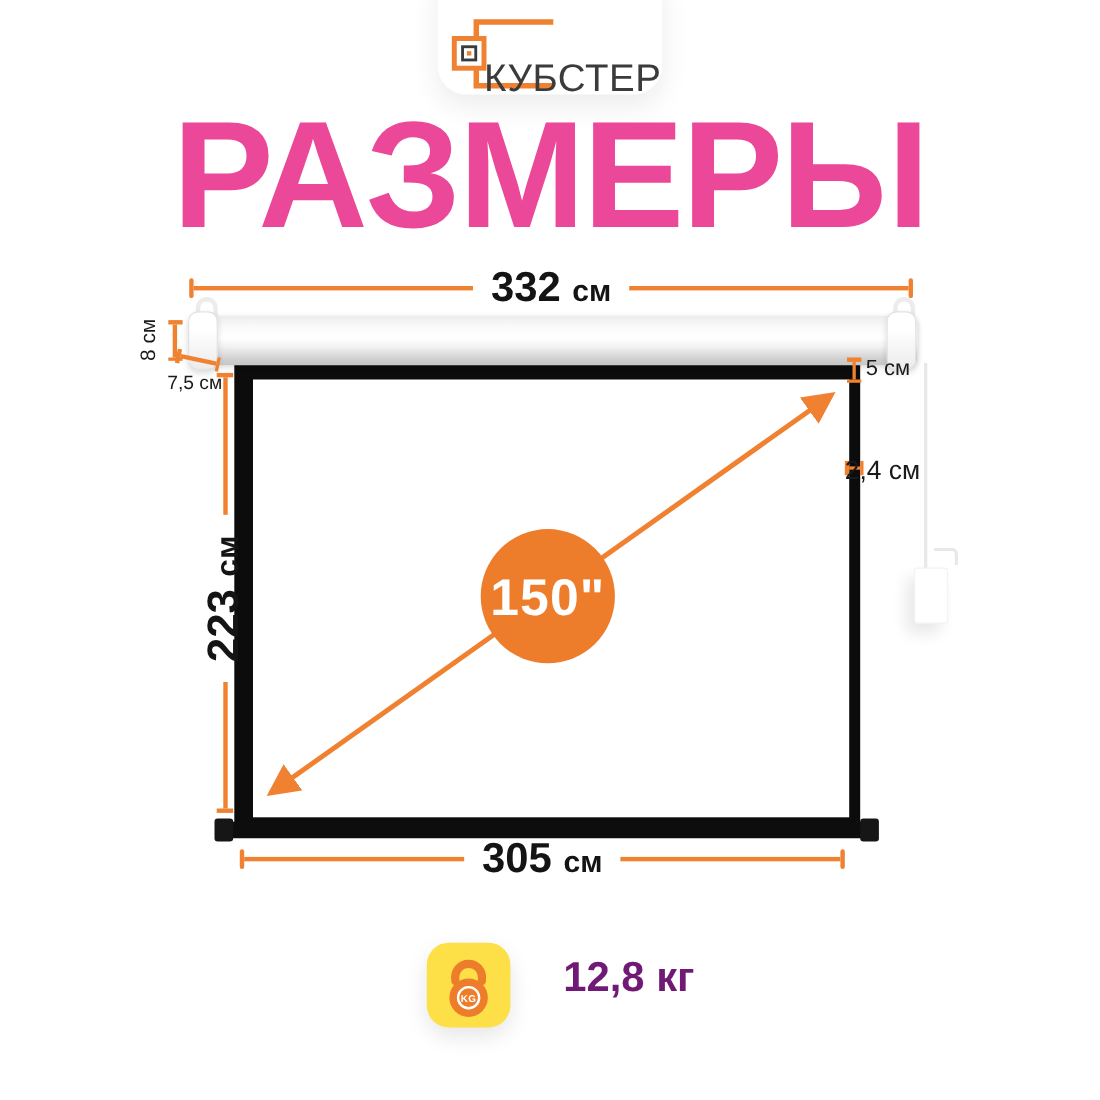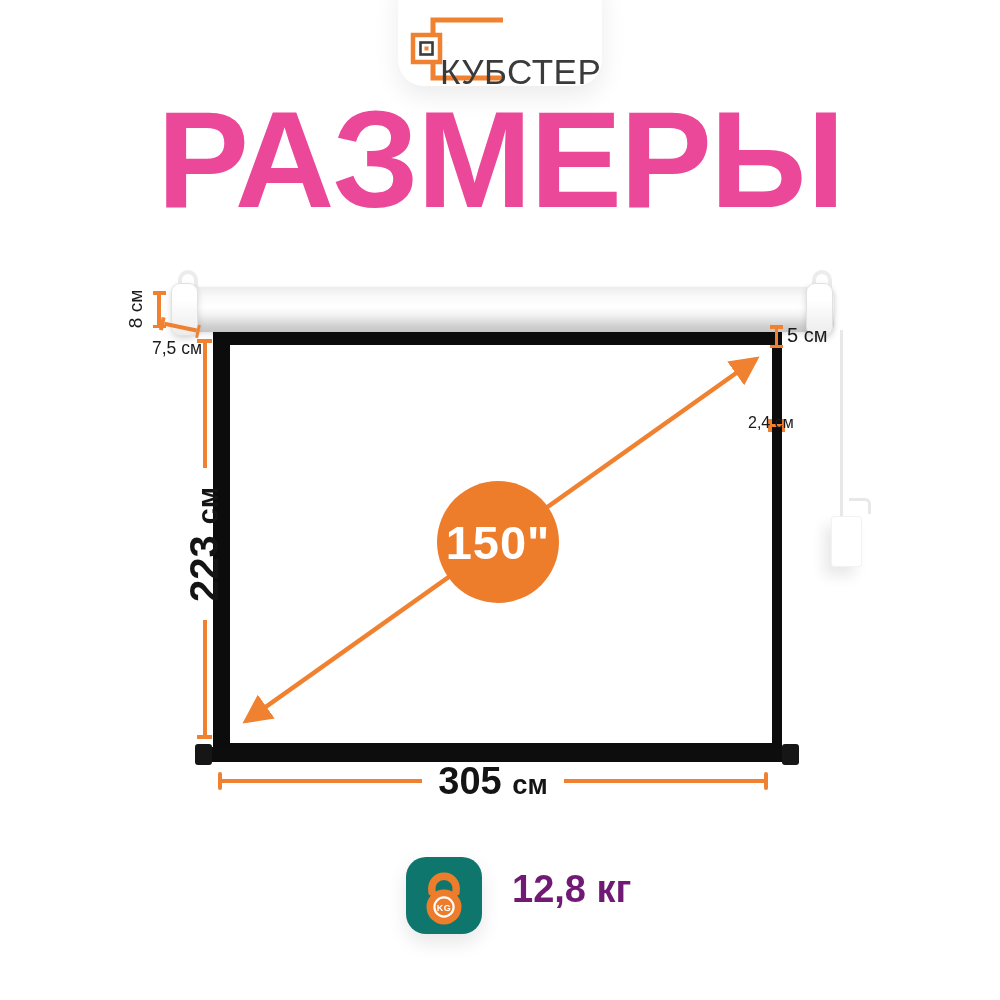--- a/index.html
+++ b/index.html
@@ -59,21 +59,21 @@
   
   .diag-layer { left:0; top:0; width:1000px; height:1000px; pointer-events:none; }
   .circle-150 { left:437px; top:481px; width:122px; height:122px; border-radius:50%;
                 background:var(--accsolid); display:flex; align-items:center; justify-content:center;
                 color:#fff; font-size:47px; font-weight:800; letter-spacing:1px; }
 
   .rot { transform:rotate(-90deg); text-align:center; white-space:nowrap; }
   .dim223 { font-size:40px; font-weight:600; color:#141414; }
 
   
-  .wcard { left:406px; top:857px; width:76px; height:77px; background:#0f766e; border-radius:20px;
+  .wcard { left:388px; top:857px; width:76px; height:77px; background:#fde047; border-radius:20px;
            box-shadow:0 8px 20px rgba(0,0,0,.10); display:flex; align-items:center; justify-content:center;text-align:center; }
   .wtext { left:512px; top:868px; font-size:38px; font-weight:700; color:#701a75; }
 </style>
 </head>
 <body>
 
 <div class="canvas">
 
   <div class="abs logo-card"></div>
   <svg class="abs" style="left:406px; top:12px;" width="106" height="76" viewBox="0 0 106 76">
@@ -107,20 +107,27 @@
       <marker id="ah" viewBox="0 0 10 10" refX="8.5" refY="5" markerWidth="6.5" markerHeight="6.5" orient="auto-start-reverse">
         <path d="M0,0 L10,5 L0,10 z" fill="#EF8130"></path>
       </marker>
     </defs>
     <line x1="246" y1="721" x2="756" y2="359" stroke="#EF8130" stroke-width="4.5" marker-start="url(#ah)" marker-end="url(#ah)"></line>
   </svg>
   <div class="abs circle-150">
     <span>150"</span>
   </div>
 
+  <div class="abs dimrow" style="left:172px; top:252px; width:658px; height:20px;">
+    <span class="tick"></span>
+    <span class="line"></span>
+    <span class="txt"><span>332</span>&nbsp;<span class="unit">см</span></span>
+    <span class="line"></span>
+    <span class="tick"></span>
+  </div>
 
   <div class="abs vbeam" style="left:152px; top:291px; width:14px; height:37px;">
     <span class="t"></span>
       <span class="l"></span>
       <span class="t"></span>
   </div>
   <div class="abs rot smalldim" style="left:106px; top:298px; width:60px;">8 см</div>
 
   <div class="abs hbeam" style="left:160px; top:320px; width:40px; height:14px; transform:rotate(12deg);">
     <span class="t"></span>
@@ -140,21 +147,21 @@
       <span class="l"></span>
       <span class="t"></span>
   </div>
   <div class="abs smalldim" style="left:787px; top:324px; font-size:20px;">5 см</div>
 
   <div class="abs hbeam" style="left:768px; top:419px; width:17px; height:13px;">
     <span class="t"></span>
       <span class="l"></span>
       <span class="t"></span>
   </div>
-  <div class="abs smalldim" style="left:748px; top:414px; font-size:16px;">2,4 см</div>
+  <div class="abs smalldim" style="left:768px; top:414px; font-size:24px;">2,4 см</div>
 
   <div class="abs dimrow" style="left:218px; top:771px; width:550px; height:20px;">
     <span class="tick"></span>
     <span class="line"></span>
     <span class="txt"><span>305</span>&nbsp;<span class="unit">см</span></span>
     <span class="line"></span>
     <span class="tick"></span>
   </div>
 
   <div class="abs wcard">

